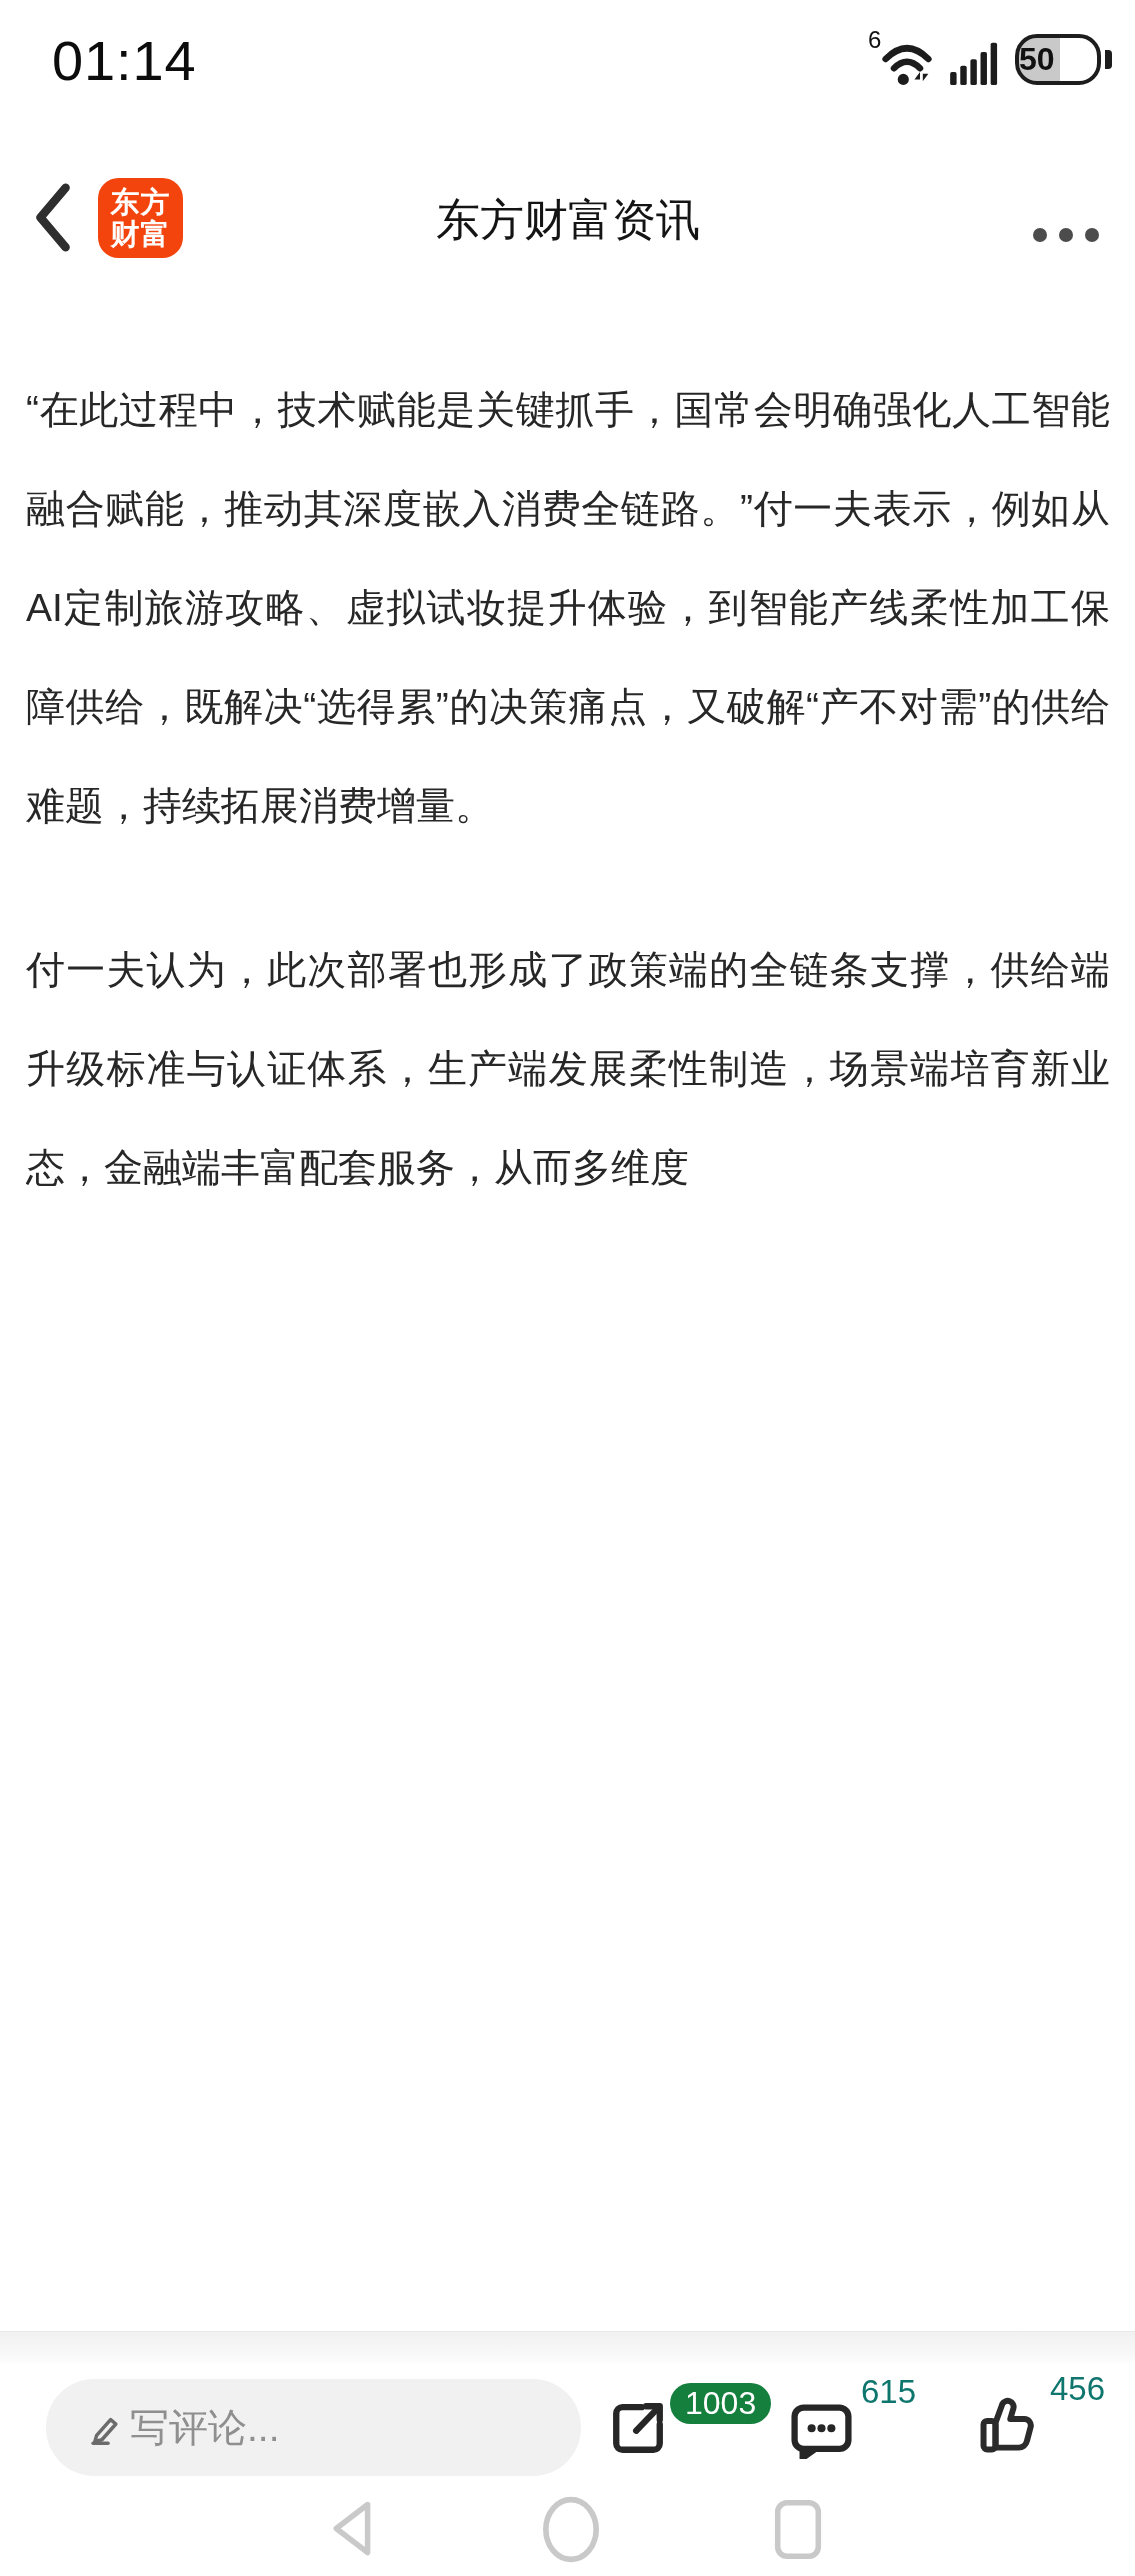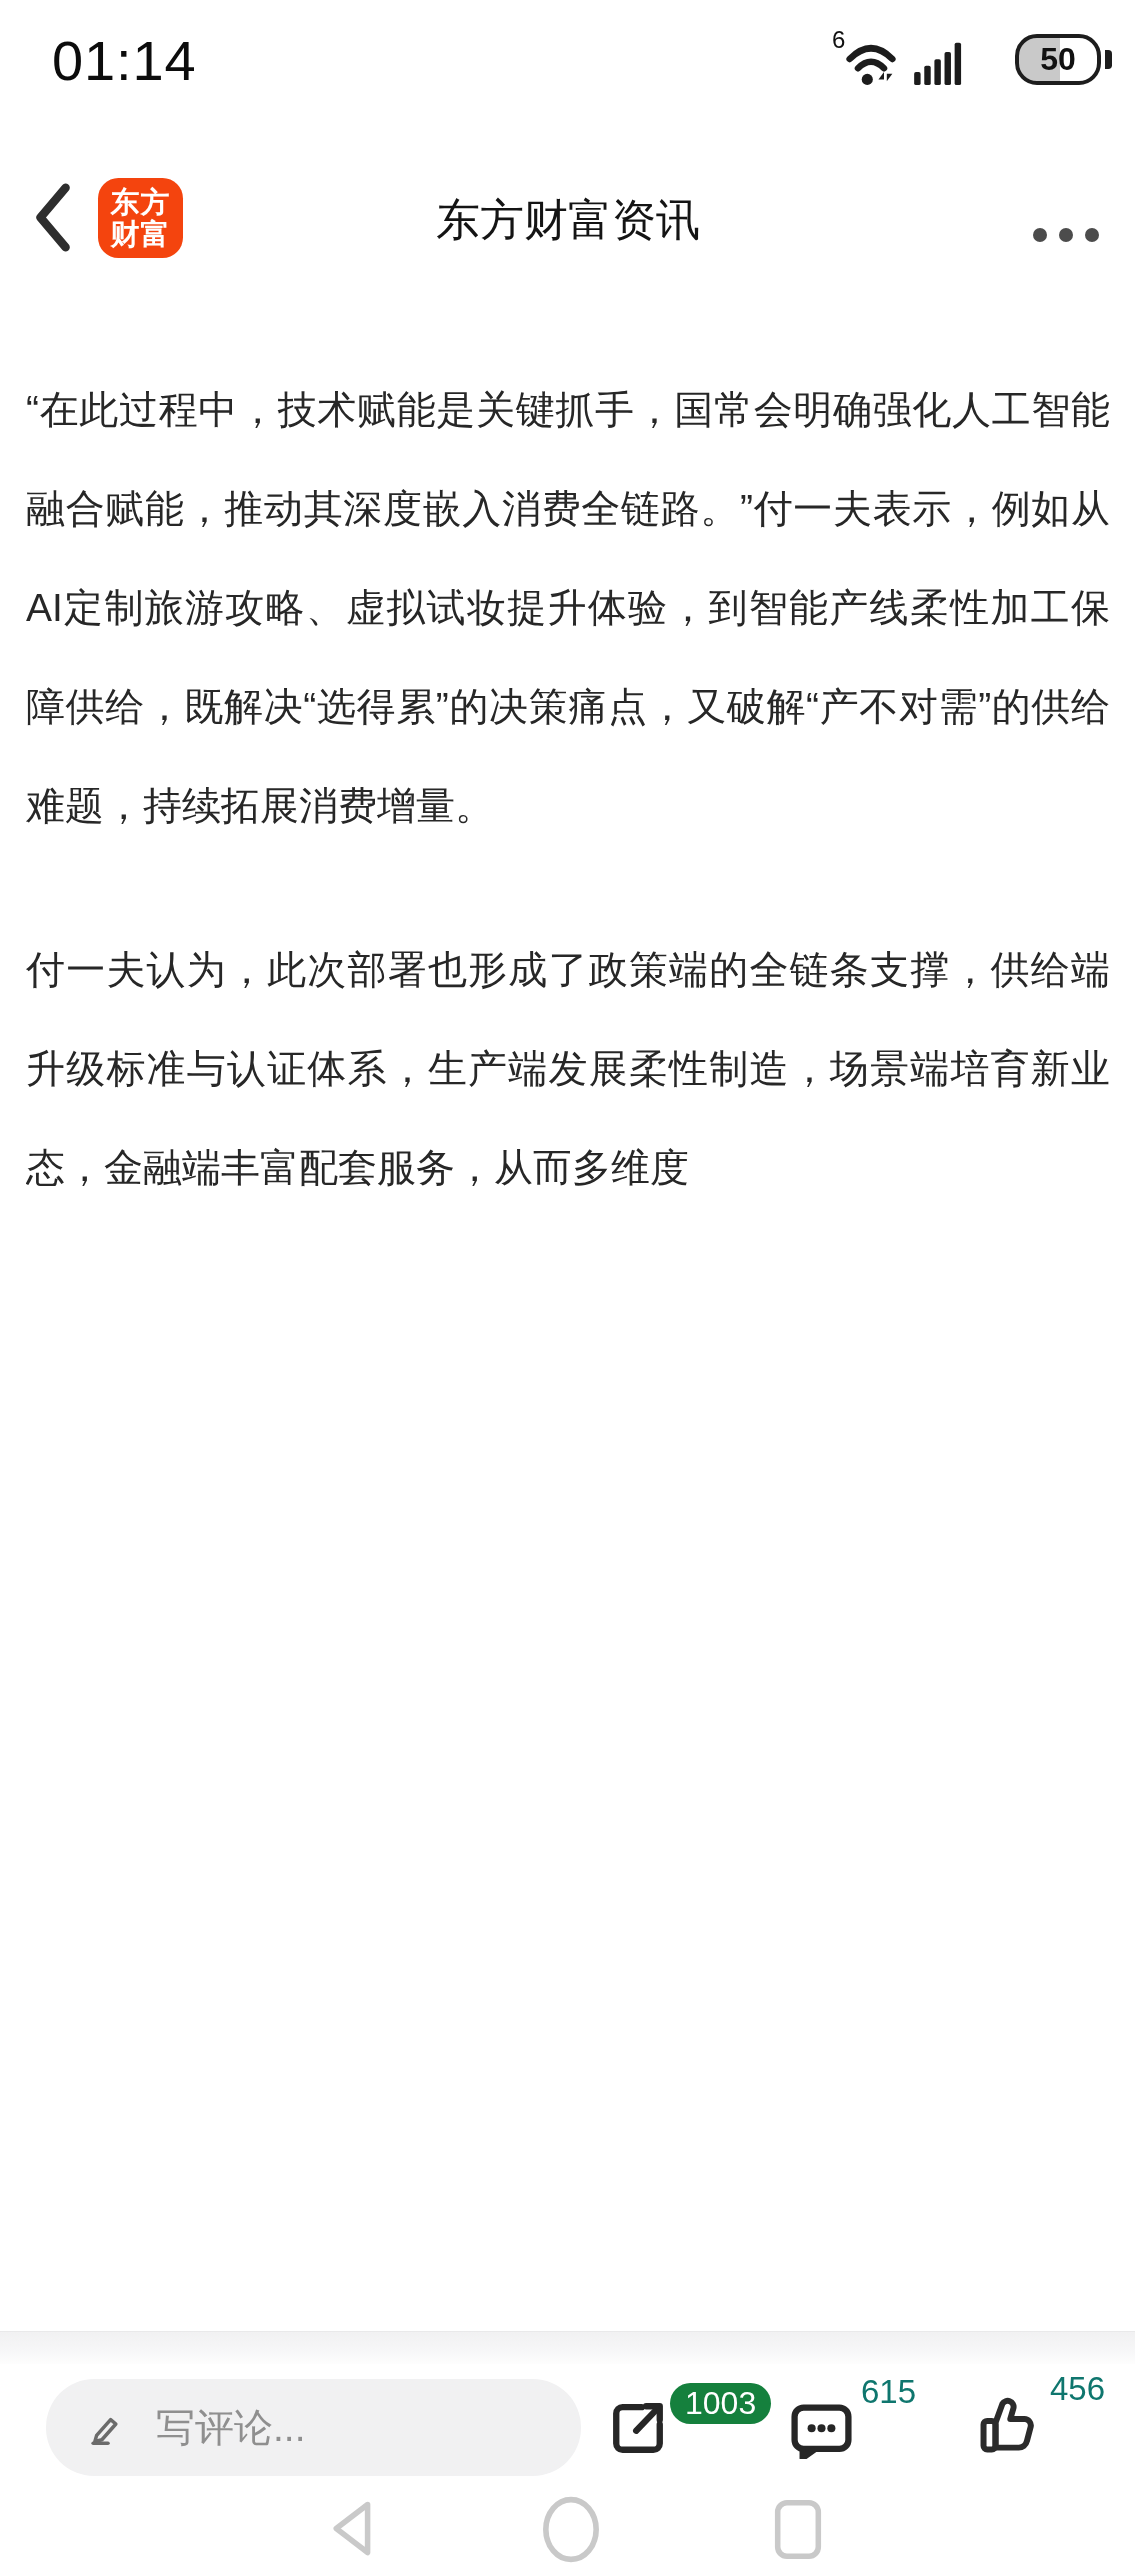--- a/index.html
+++ b/index.html
@@ -8,23 +8,22 @@
     font-family:"Liberation Sans","DejaVu Sans",sans-serif;margin:0 auto;
   }
   
   .status-time{position:absolute;top:28px;left:52px;font-size:56px;color:#0c0c0c;letter-spacing:0.9px;}
   .status-right{position:absolute;top:33px;right:24px;display:flex;align-items:flex-end;gap:15px;}
   .wifi-wrap{position:relative;width:56px;height:52px;}
   .wifi-gen{position:absolute;top:-7.4px;left:-11px;font-size:24px;color:#111;}
   .battery{display:flex;align-items:center;}
   .battery-body{
     width:78px;height:43px;border:4.6px solid #1d1d1d;border-radius:22px;
-    display:flex;align-items:center;justify-content:center;
+    display:flex;align-items:center;
     background:linear-gradient(90deg,#c9c9c9 0,#c9c9c9 52%,#ffffff 52%);
-    margin-left:36px;
   }
   .battery-num{font-size:32px;font-weight:600;color:#111;}
   .battery-nub{width:7.4px;height:18.6px;background:#1d1d1d;border-radius:0 3.7px 3.7px 0;margin-left:3.7px;}
   
   .back-btn{position:absolute;top:182px;left:33px;width:41px;height:71px;cursor:pointer;}
   .app-logo{
     position:absolute;top:178px;left:98px;width:85px;height:80px;border-radius:20.4px;
     background:#F4440E;color:#fff;display:flex;flex-direction:column;align-items:center;justify-content:center;
     font-weight:700;font-size:29px;line-height:32px;letter-spacing:0.9px;
   }
@@ -36,21 +35,21 @@
   .article p{
     margin:0 0 65px 0;font-size:39px;line-height:99px;color:#272727;
     text-align:justify;text-justify:inter-ideograph;word-break:break-all;
   }
   
   .bottom-overlay{position:absolute;left:0;top:2331px;width:100%;height:245px;z-index:5;}
   .shadow-band{height:32px;background:linear-gradient(180deg,#f1f1f2 0%,#f7f7f8 60%,#fdfdfd 100%);border-top:0.9px solid #e9e9ea;}
   .action-bar{position:relative;height:124px;background:#ffffff;}
   .comment-input{
     position:absolute;left:46px;top:15px;width:535px;height:97px;border-radius:48px;background:#f1f1f2;
-    display:flex;align-items:center;padding-left:41px;box-sizing:border-box;gap:34px;cursor:text;
+    display:flex;align-items:center;padding-left:41px;box-sizing:border-box;gap:8px;cursor:text;
   }
   .comment-placeholder{font-size:39px;color:#8f8f8f;}
   .ab-icon{position:absolute;cursor:pointer;}
   .share-btn{left:609px;top:35px;width:58px;height:58px;}
   .share-badge{
     position:absolute;left:670px;top:19px;height:41px;border-radius:20.4px;background:#15803d;color:#fff;
     font-size:32px;display:flex;align-items:center;padding:0 15px;font-weight:500;z-index:2;
   }
   .comment-btn{left:791px;top:39px;width:61px;height:56px;}
   .count{position:absolute;font-size:33px;color:#0f766e;}

